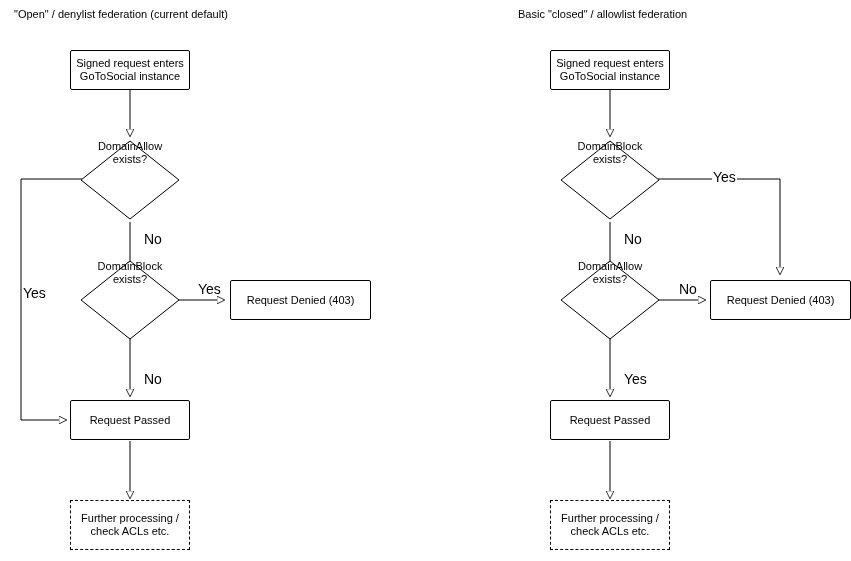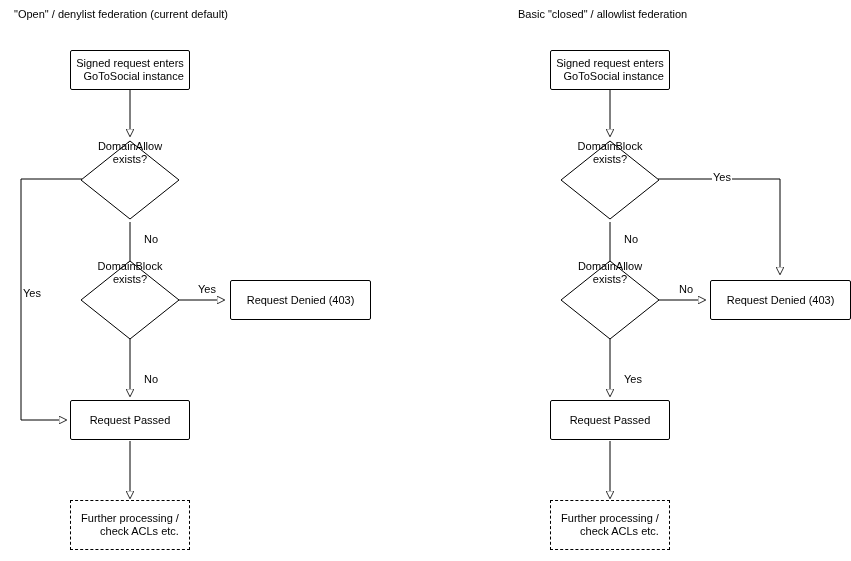--- a/index.html
+++ b/index.html
@@ -27,21 +27,21 @@
     width: 851px;
     height: 561px;
     pointer-events: none;
   }
   .node {
     position: absolute;
     box-sizing: border-box;
     display: flex;
     align-items: center;
     justify-content: center;
-    text-align: right;
+    text-align: center;
     font-size: 11px;
     line-height: 13px;
     color: #000;
     background: #ffffff;
   }
   .box {
     border: 1px solid #000000;
     border-radius: 2px;
   }
   .box-dashed {
@@ -72,21 +72,21 @@
   }
   .title {
     position: absolute;
     font-size: 11px;
     line-height: 13px;
     color: #000;
     white-space: nowrap;
   }
   .edge-label {
     position: absolute;
-    font-size: 11px;
+    font-size: 14px;
     line-height: 13px;
     color: #000;
     background: #ffffff;
     padding: 0 1px;
     white-space: nowrap;
   }
 </style>
 </head>
 <body>
 

